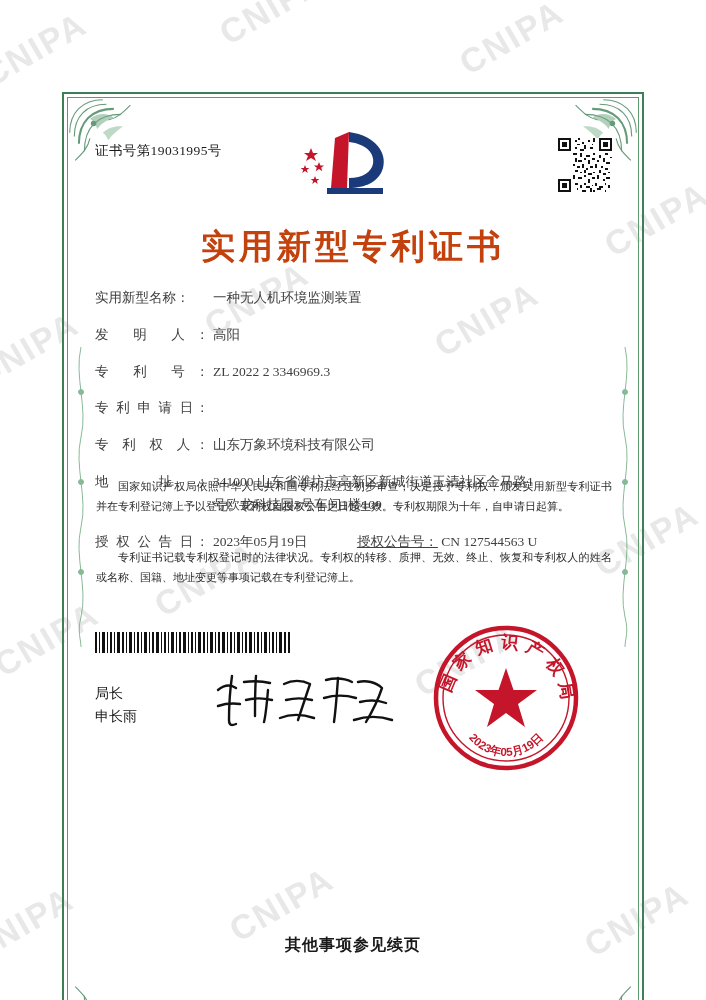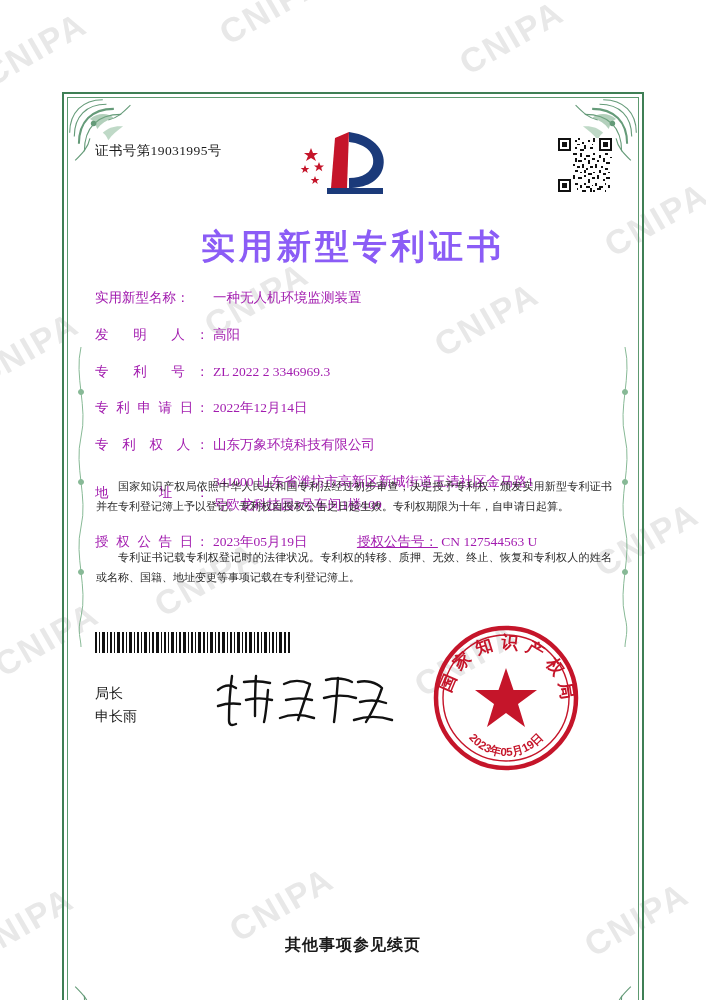--- a/index.html
+++ b/index.html
@@ -117,36 +117,36 @@
 
   .title {
     position: absolute;
     top: 132px;
     left: 0;
     width: 100%;
     text-align: center;
     font-size: 34px;
     font-weight: 700;
     letter-spacing: 4px;
-    color: #8b5cf6;
+    color: #c2410c;
     font-family: "Liberation Serif", "DejaVu Serif", serif;
   }
 
   .fields {
     position: absolute;
     top: 196px;
     left: 33px;
     right: 30px;
   }
   .field-row {
     display: flex;
-    align-items: center;
+    align-items: flex-start;
     margin-bottom: 16.5px;
     font-size: 13.5px;
-    color: #a21caf;
+    color: #404040;
     line-height: 1.5;
   }
   .f-label {
     width: 118px;
     flex: 0 0 118px;
     letter-spacing: 0px;
     white-space: nowrap;
   }
   .f-label.spread {
     display: inline-block;
@@ -473,21 +473,20 @@
         <span class="f-value">高阳</span>
       </div>
 
       <div class="field-row">
         <span class="f-label spread">专 利 号：</span>
         <span class="f-value">ZL 2022 2 3346969.3</span>
       </div>
 
       <div class="field-row">
         <span class="f-label spread">专 利 申 请 日：</span>
-        <span class="f-value">2022年12月14日</span>
       </div>
 
       <div class="field-row">
         <span class="f-label spread">专 利 权 人：</span>
         <span class="f-value">山东万象环境科技有限公司</span>
       </div>
 
       <div class="field-row">
         <span class="f-label spread">地 址：</span>
         <span class="f-value">

